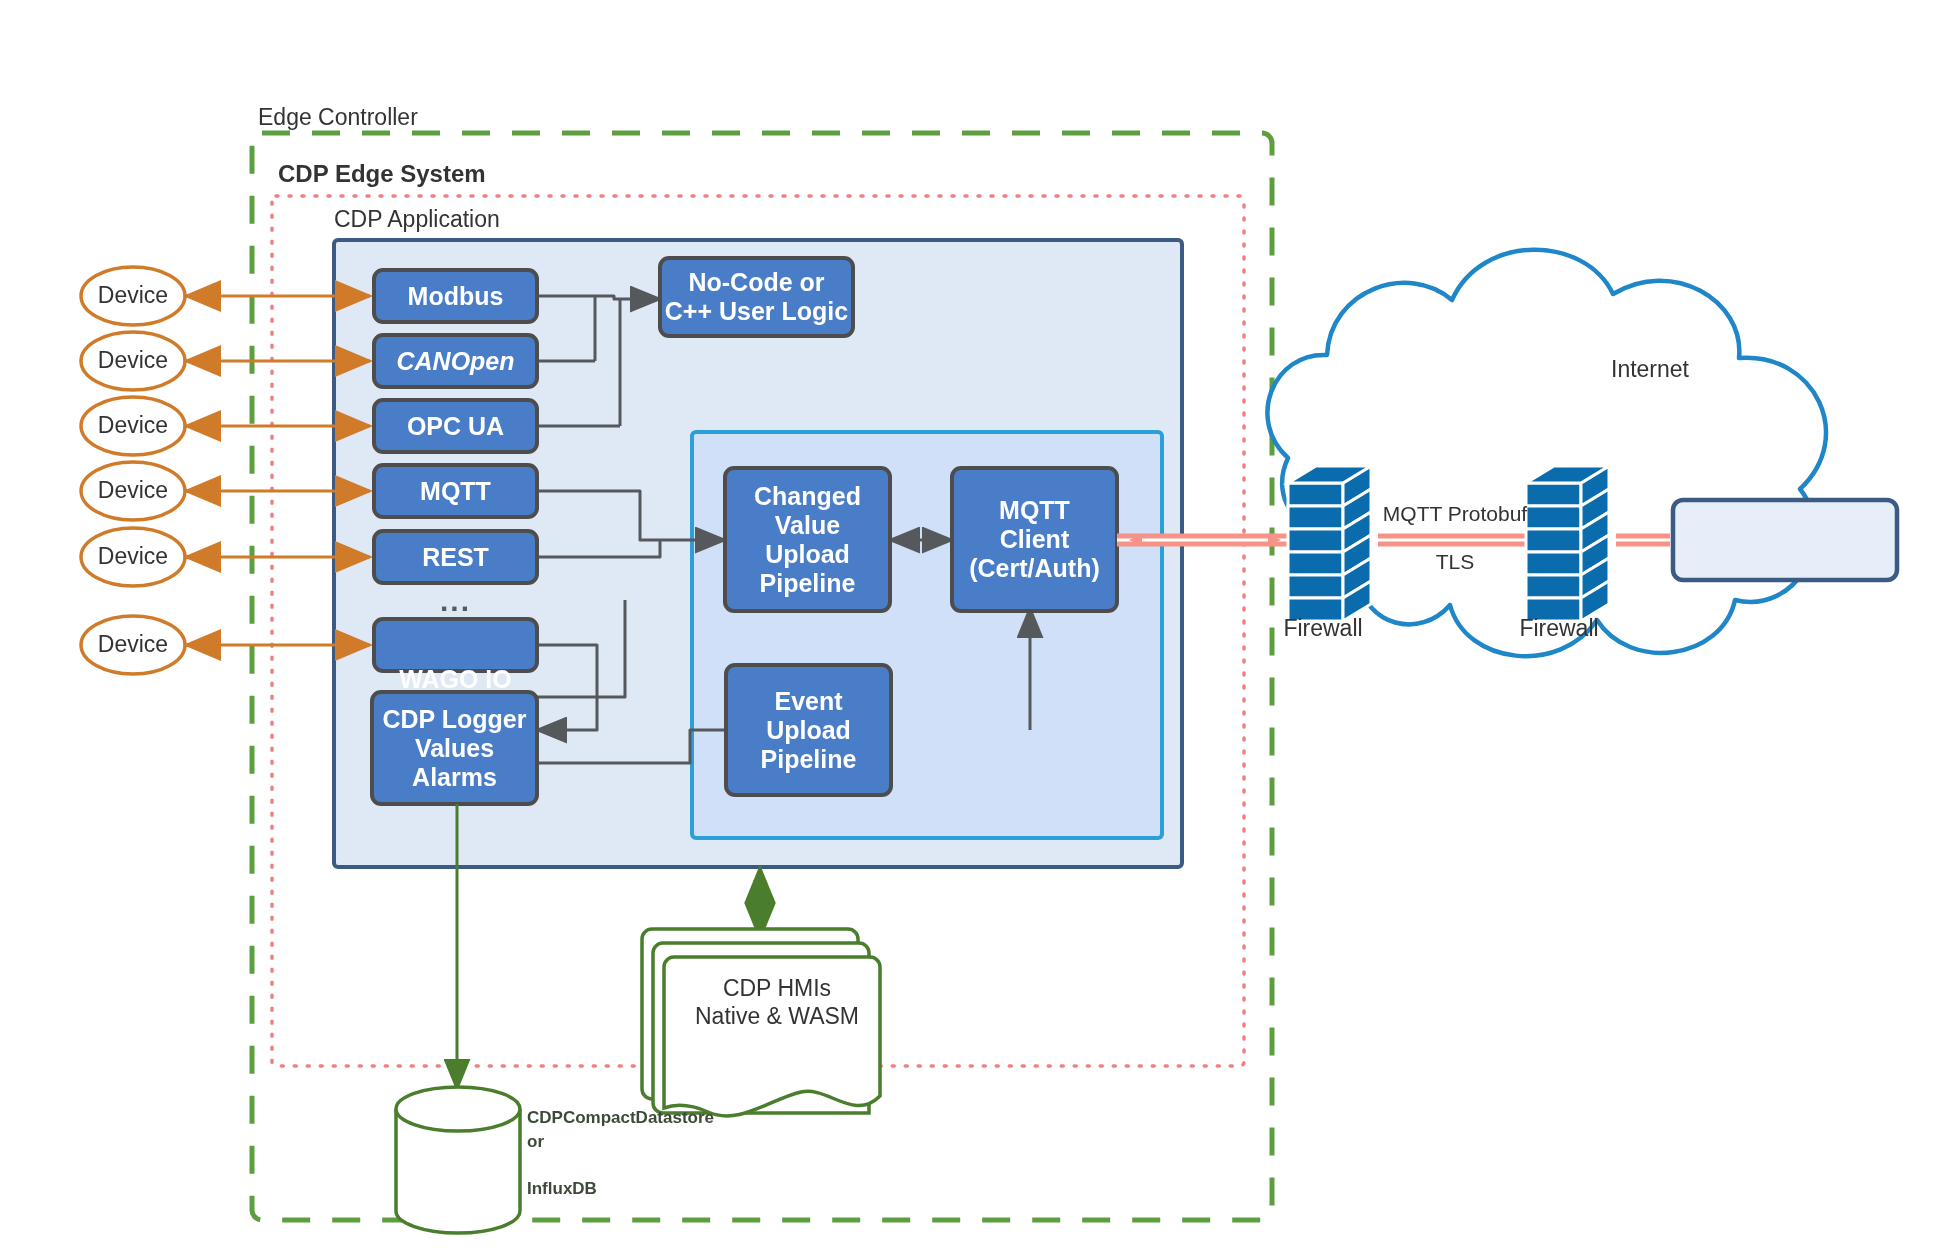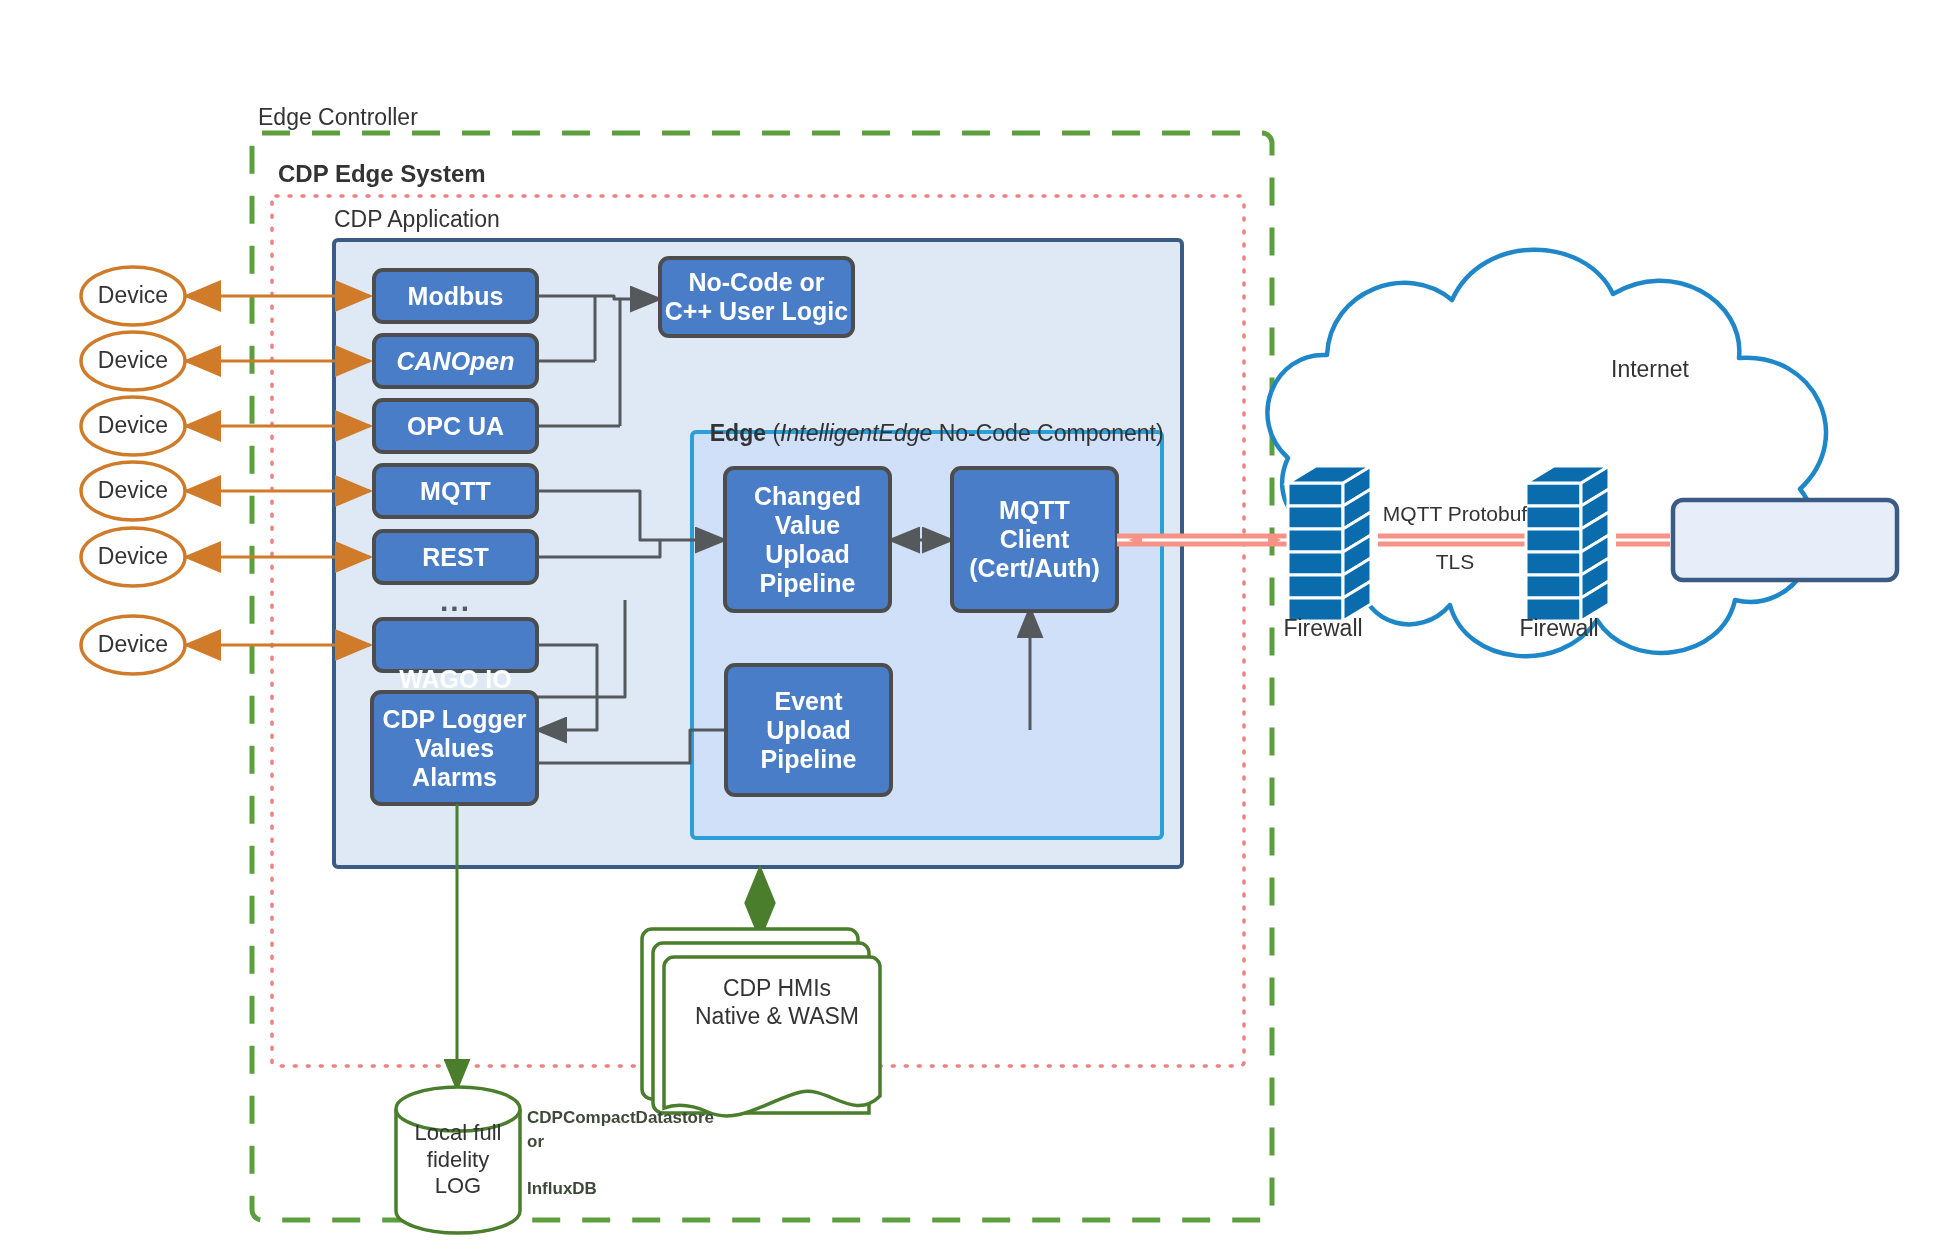--- a/index.html
+++ b/index.html
@@ -251,23 +251,20 @@
     <line x1="1622" y1="540" x2="1664" y2="540" stroke="#f79287" stroke-width="0" marker-start="url(#arrSalmonStart)" marker-end="url(#arrSalmon)"></line>
   </g>
 
   <rect x="1673" y="500" width="224" height="80" rx="10" fill="#e7eefa" stroke="#3b5b85" stroke-width="4.5"></rect>
 </svg>
 
 <div class="lbl" style="left:258px; top:104px;">Edge Controller</div>
 <div class="lbl lbl-bold" style="left:278px; top:160px; font-size:24px;">CDP Edge System</div>
 <div class="lbl" style="left:334px; top:206px;">CDP Application</div>
 
-<div class="lbl" style="left:697px; top:393px; font-size:23px;">
-  <span class="lbl-bold">Edge</span><span> (</span><span style="font-style:italic;">IntelligentEdge</span><span> No-Code Component)</span>
-</div>
 
 <div class="plaintext" style="left:81px; top:278px; width:104px; height:36px;">Device</div>
 <div class="plaintext" style="left:81px; top:343px; width:104px; height:36px;">Device</div>
 <div class="plaintext" style="left:81px; top:408px; width:104px; height:36px;">Device</div>
 <div class="plaintext" style="left:81px; top:473px; width:104px; height:36px;">Device</div>
 <div class="plaintext" style="left:81px; top:539px; width:104px; height:36px;">Device</div>
 <div class="plaintext" style="left:81px; top:627px; width:104px; height:36px;">Device</div>
 
 <div class="boxtext" style="left:374px; top:270px; width:163px; height:52px;">Modbus</div>
 <div class="boxtext" style="left:374px; top:335px; width:163px; height:52px;font-style:italic;">CANOpen</div>
@@ -290,23 +287,20 @@
 <div class="boxtext" style="left:726px; top:665px; width:165px; height:130px;">Event
 Upload
 Pipeline</div>
 <div class="boxtext" style="left:372px; top:692px; width:165px; height:112px;">CDP Logger
 Values
 Alarms</div>
 
 <div class="plaintext" style="left:674px; top:968px; width:206px; height:70px;">CDP HMIs
 Native &amp; WASM</div>
 
-<div class="plaintext" style="left:396px; top:1110px; width:124px; height:100px; font-size:22px;">Local full
-fidelity
-LOG</div>
 
 <div class="lbl lbl-bold" style="left:527px; top:1108px; font-size:17px; color:#3d4a3a;">CDPCompactDatastore</div>
 <div class="lbl lbl-bold" style="left:527px; top:1132px; font-size:17px; color:#3d4a3a;">or</div>
 <div class="lbl lbl-bold" style="left:527px; top:1156px; font-size:17px; color:#3d4a3a;margin-top:23px;">InfluxDB</div>
 
 <div class="plaintext" style="left:1580px; top:355px; width:140px; height:30px;">Internet</div>
 <div class="plaintext" style="left:1370px; top:500px; width:170px; height:28px; font-size:21px;">MQTT Protobuf</div>
 <div class="plaintext" style="left:1370px; top:548px; width:170px; height:28px; font-size:21px;">TLS</div>
 <div class="plaintext" style="left:1258px; top:614px; width:130px; height:30px;">Firewall</div>
 <div class="plaintext" style="left:1494px; top:614px; width:130px; height:30px;">Firewall</div>

